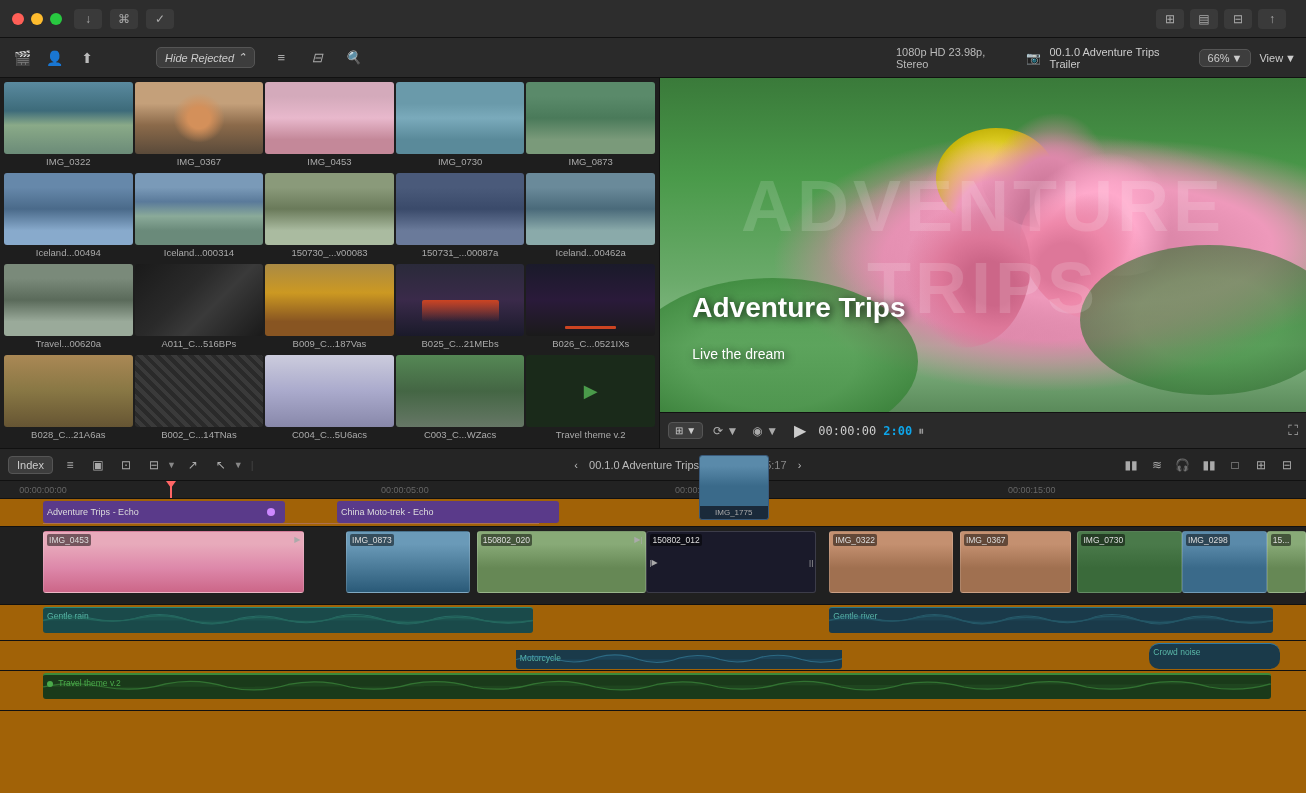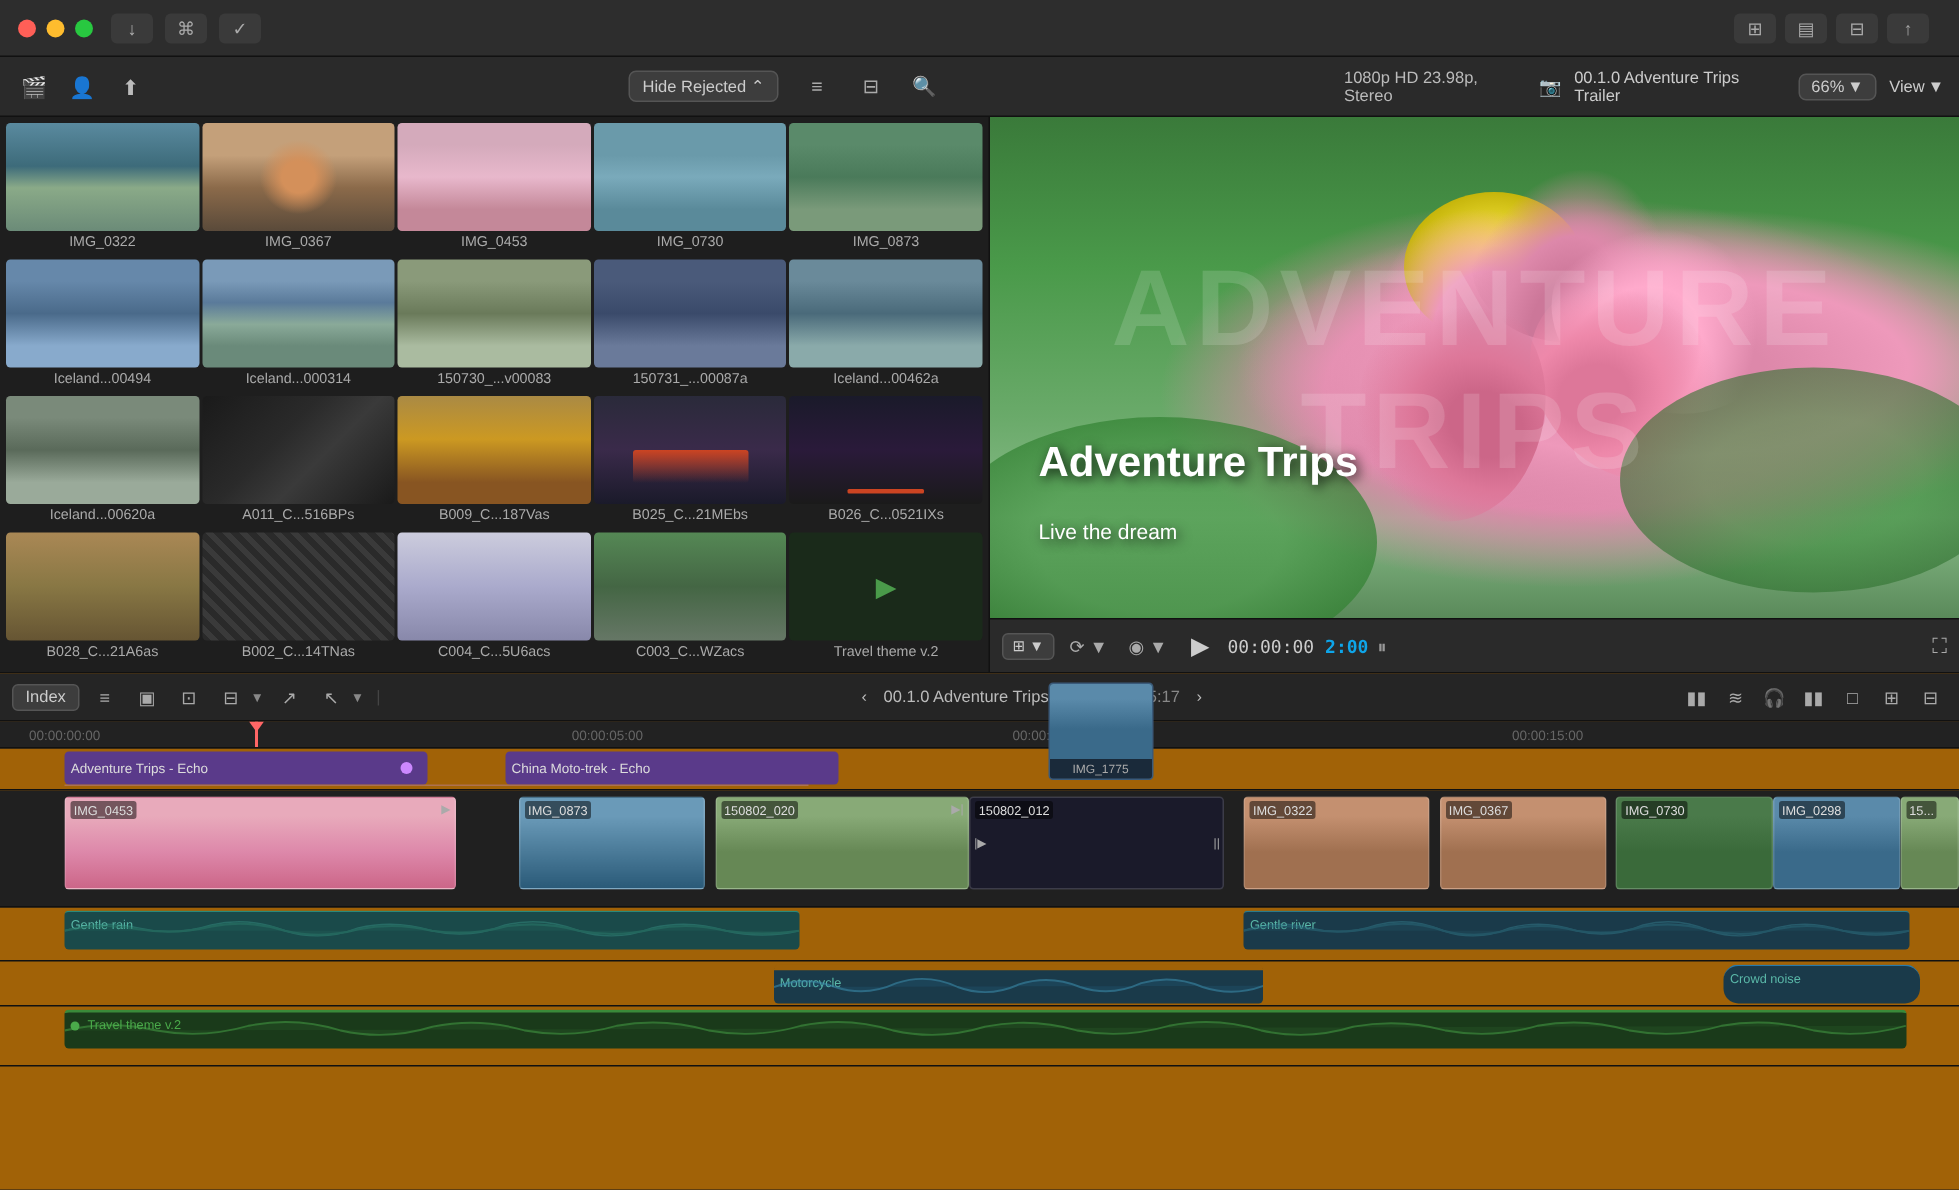--- a/index.html
+++ b/index.html
@@ -70,22 +70,23 @@
       display: flex; align-items: center; justify-content: center;
       cursor: pointer;
       border-radius: 4px;
       color: #bbb;
       font-size: 14px;
     }
     .toolbar-center {
       flex: 1;
       display: flex;
       align-items: center;
-      justify-content: center;
+      justify-content: flex-start;
       gap: 16px;
+      font-style: italic;
     }
     .hide-rejected-btn {
       background: #3d3d3d;
       border: 1px solid #555;
       border-radius: 5px;
       color: #ccc;
       padding: 3px 8px;
       font-size: 11px;
       cursor: pointer;
       display: flex; align-items: center; gap: 3px;
@@ -456,21 +457,21 @@
       position: absolute;
       top: 3px;
       left: 4px;
       font-size: 8.5px;
       color: #5ab8a8;
     }
 
     
     .moto-clip {
       background: #1a3a4a;
-      border-top: 4px solid #a16207;
+      border-top: 7px solid #a16207;
     }
     .crowd-clip {
       background: #1a3a4a;
       border-top: 1px solid #2a7aaa;
       border-radius: 10px;
     }
     .green-clip {
       position: absolute;
       height: 26px;
       top: 2px;
@@ -600,21 +601,21 @@
         <div class="media-item">
       <div class="media-thumb thumb-150731"></div>
       <div class="media-label">150731_...00087a</div>
     </div>
         <div class="media-item">
       <div class="media-thumb thumb-iceland462"></div>
       <div class="media-label">Iceland...00462a</div>
     </div>
         <div class="media-item">
       <div class="media-thumb thumb-iceland620"></div>
-      <div class="media-label">Iceland...00620a</div>
+      <div class="media-label">Travel...00620a</div>
     </div>
         <div class="media-item">
       <div class="media-thumb thumb-a011"></div>
       <div class="media-label">A011_C...516BPs</div>
     </div>
         <div class="media-item">
       <div class="media-thumb thumb-b009"></div>
       <div class="media-label">B009_C...187Vas</div>
     </div>
         <div class="media-item">

